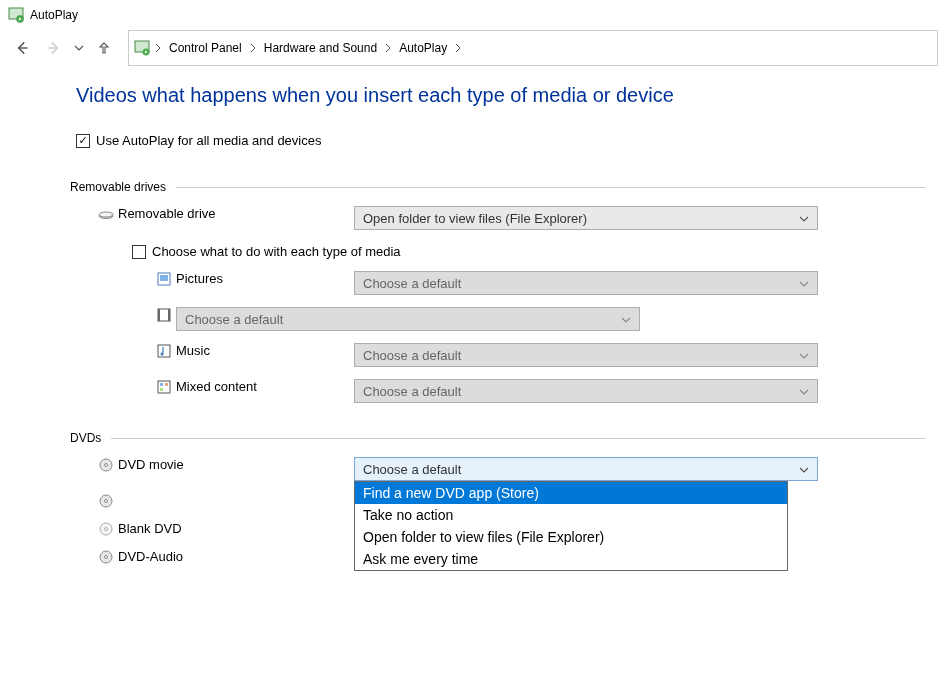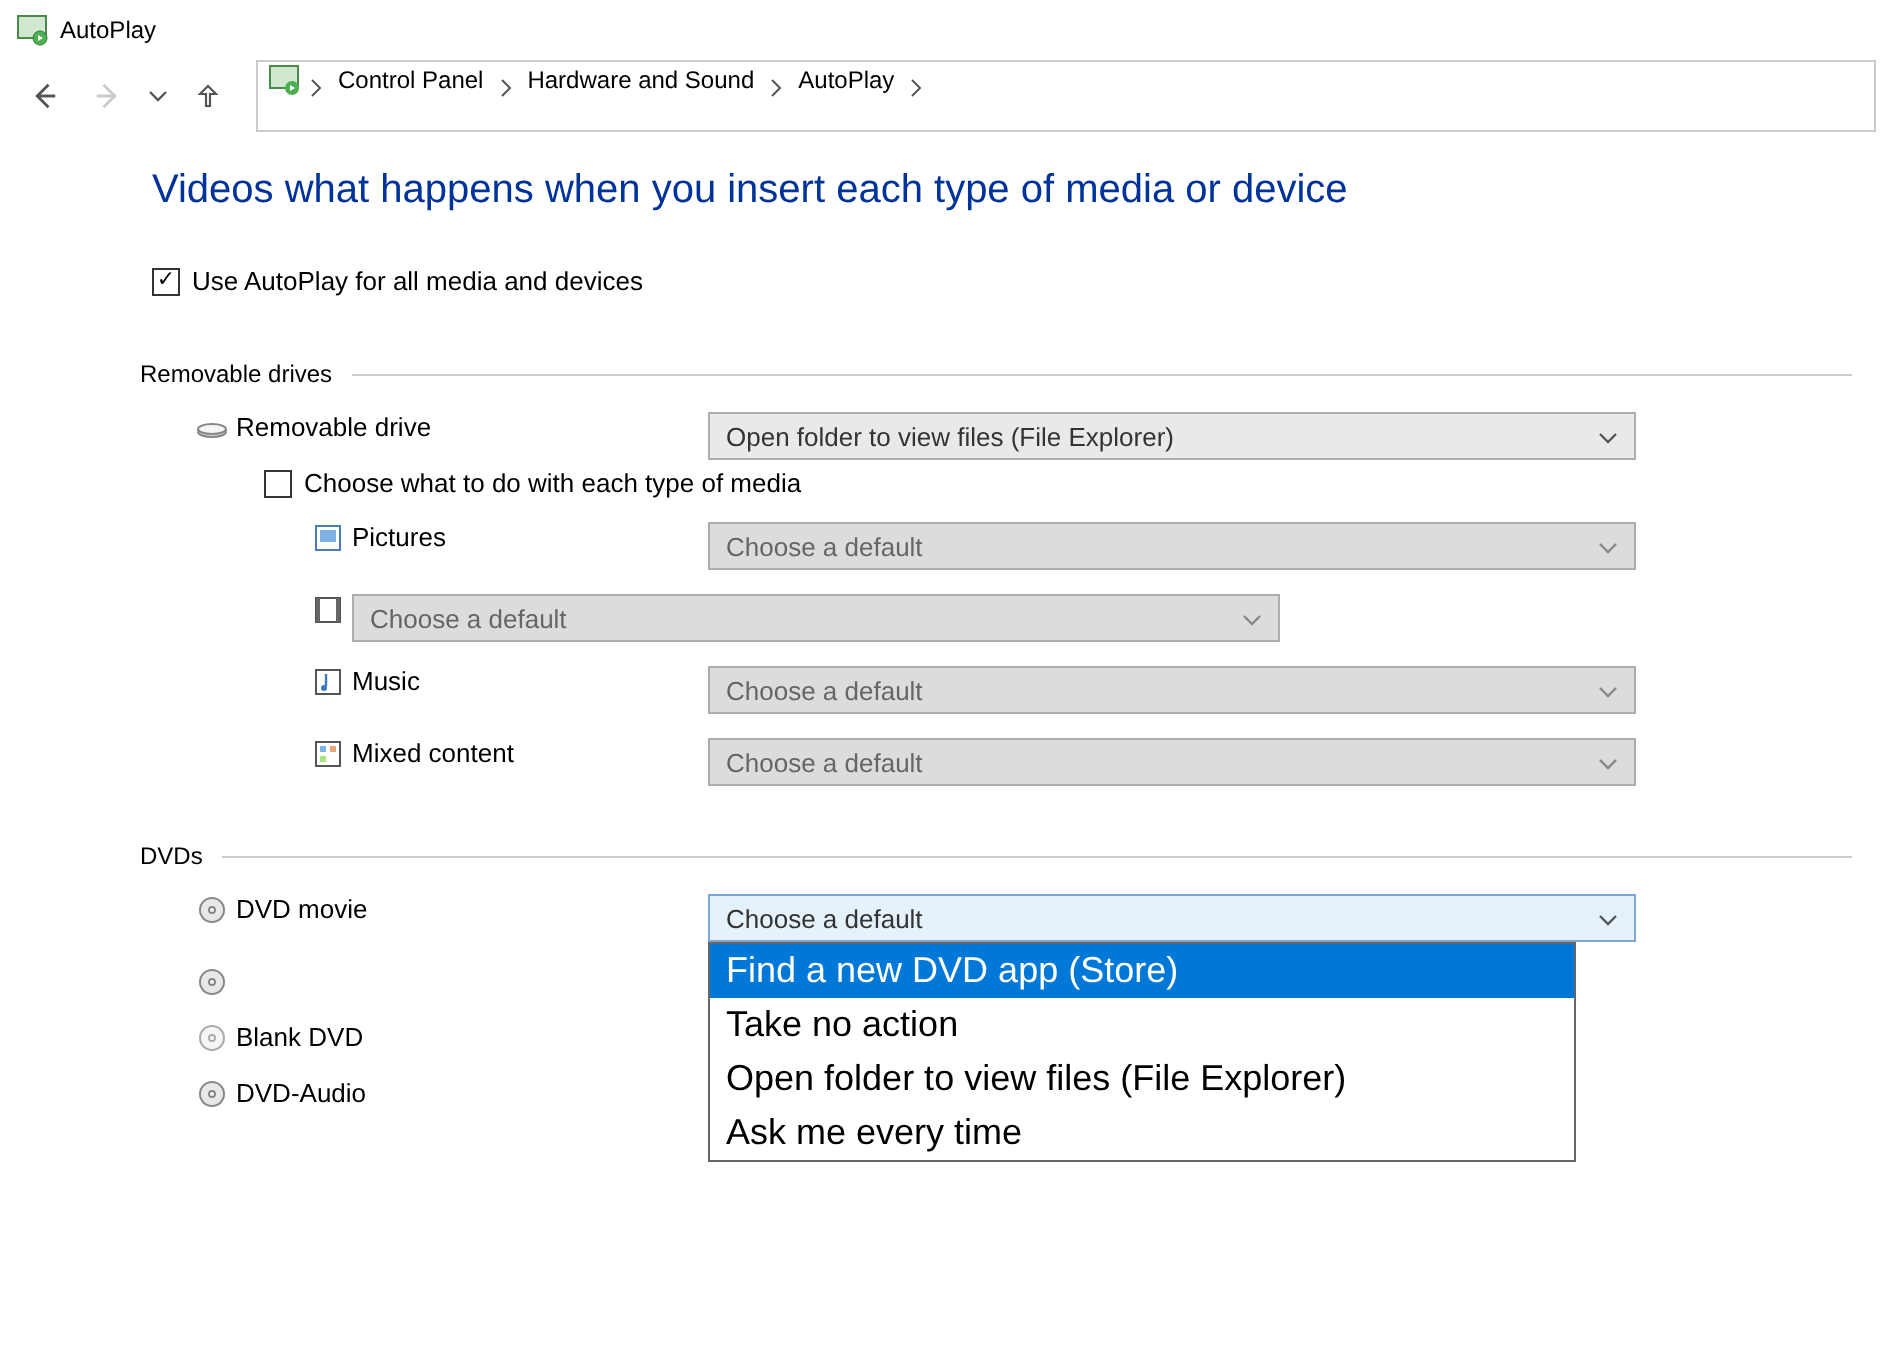--- a/index.html
+++ b/index.html
@@ -36,21 +36,21 @@
     width: 28px; height: 28px;
     display: flex; align-items: center; justify-content: center;
     color: #555;
   }
   .nav-arrow.disabled { color: #bbb; }
   .addrbar {
     flex: 1;
     height: 36px;
     border: 1px solid #ccc;
     display: flex;
-    align-items: flex-end;
+    align-items: center;
     padding: 16px 4px;
     gap: 2px;
     margin-left: 6px;
   }
   .addrbar .favicon {
     width: 18px; height: 18px;
     display: flex; align-items: center; justify-content: center;
   }
   .crumb {
     padding: 2px 4px;
@@ -143,33 +143,33 @@
     position: absolute;
     left: -1px;
     top: 23px;
     width: 434px;
     border: 1px solid #666;
     background: #fff;
     z-index: 10;
   }
   .dd-item {
     padding: 3px 8px;
-    font-size: 18px;
+    font-size: 14px;
     color: #000;
   }
   .dd-item.sel {
     background: #0078d7;
     color: #fff;
   }
   .subcheck {
     display: flex;
     align-items: center;
     gap: 6px;
     font-size: 13px;
-    margin: 4px 0 4px 56px;
+    margin: 14px 0 4px 56px;
   }
   .spacer { height: 28px; }
   
   .svgicon { width: 16px; height: 16px; }
 </style>
 </head>
 <body>
 
 <div class="titlebar">
   <span class="ticon">

